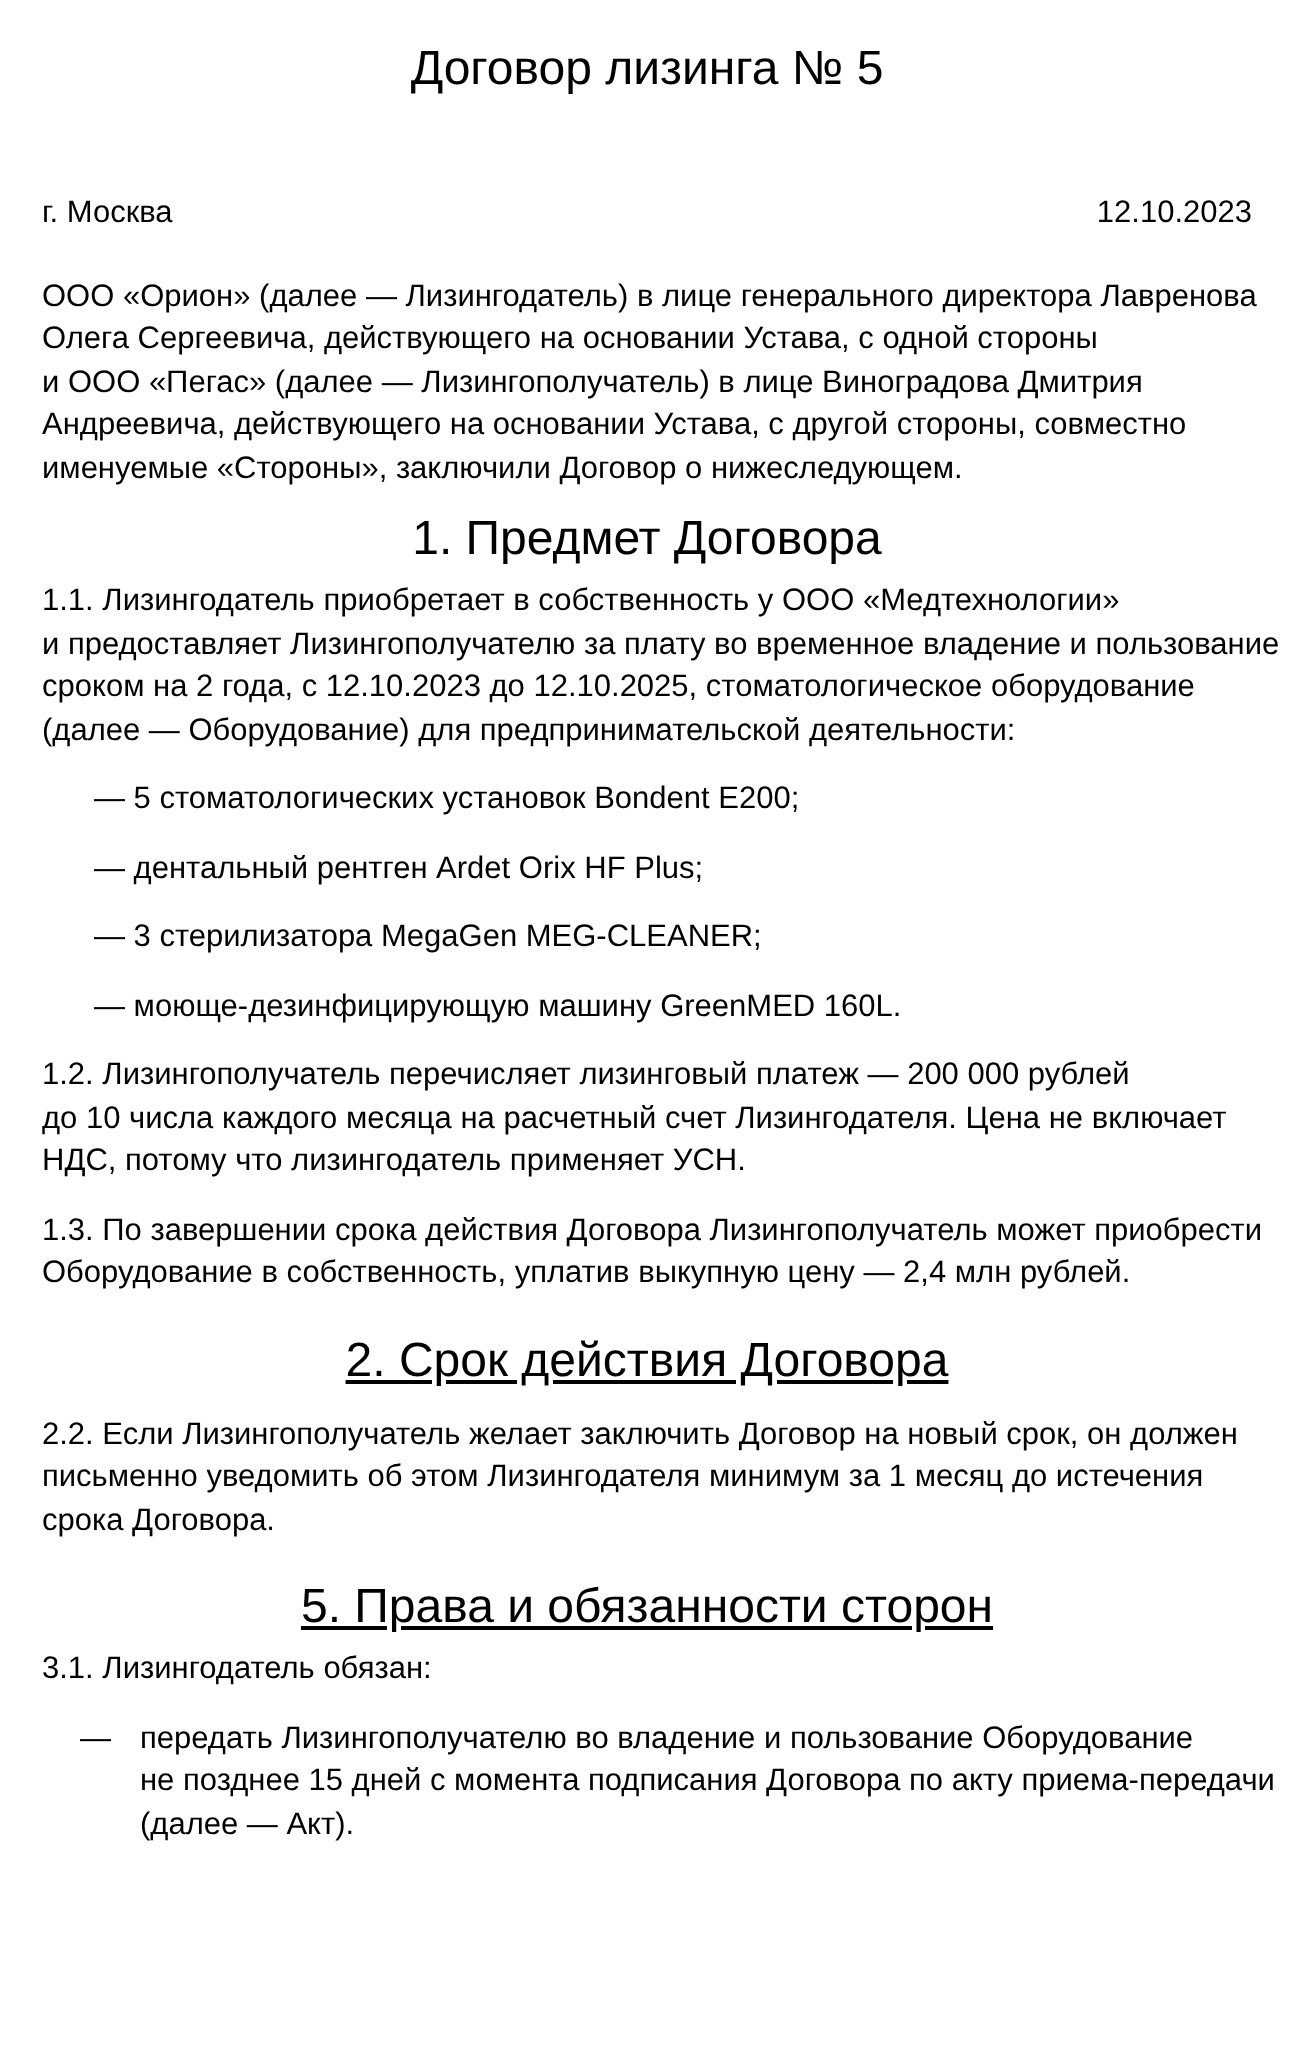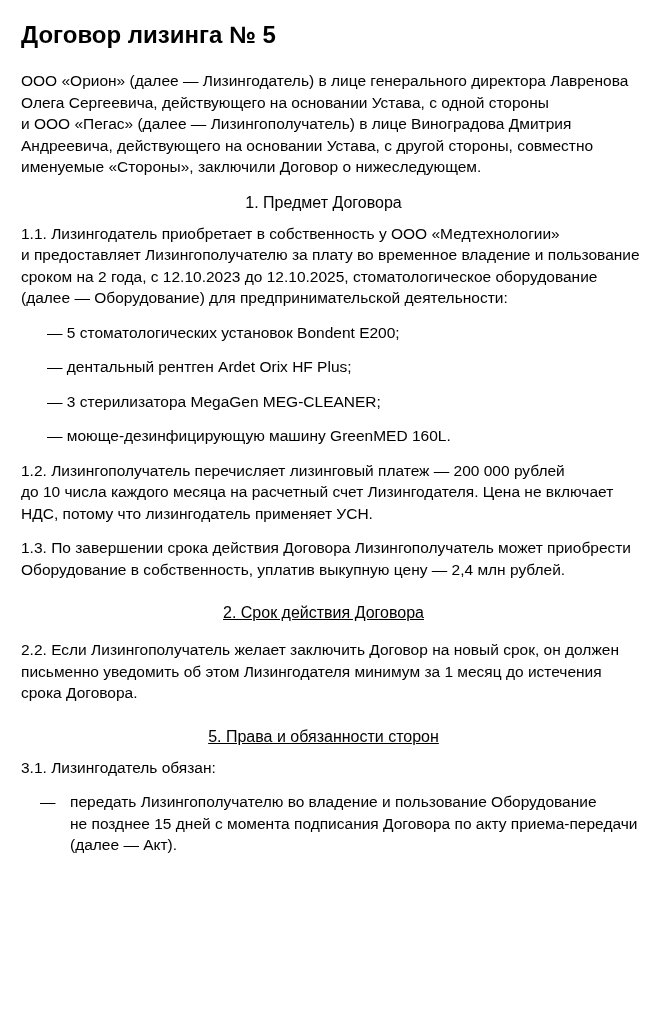--- a/index.html
+++ b/index.html
@@ -17,36 +17,37 @@
   }
   .page {
     padding: 0 21px;
     box-sizing: border-box;
     height: 100%;
     position: relative;
   }
   .doc-title {
     font-size: 24px;
     line-height: 30px;
-    font-weight: 700;
+    font-weight: 400;
+    text-align: center;
     margin: 20px 0 0 0;
   }
   .meta-row {
     display: flex;
     justify-content: space-between;
     align-items: baseline;
     margin-top: 46px;
   }
   .paragraph {
     white-space: pre;        
     margin: 0;
   }
   .preamble { margin-top: 20px; }
   .section-heading {
-    font-size: 16px;
+    font-size: 24px;
     line-height: 26px;
     font-weight: 400;
     text-align: center;
     margin: 12px 0 0 0;
   }
   .section-heading.tight { margin-top: 20px; text-decoration: underline; }
   .clause { margin-top: 13px; }
   .clause.after-heading { margin-top: 7px; }
   .equipment-list { margin: 0; padding: 0; list-style: none; }
   .equipment-item {
@@ -75,20 +76,24 @@
     line-height: 17px;
   }
 </style>
 </head>
 <body>
 
 <div class="page">
 
   <h1 class="doc-title">Договор лизинга № 5</h1>
 
+  <div class="meta-row">
+    <span>г. Москва</span>
+    <span>12.10.2023</span>
+  </div>
 
   <p class="paragraph preamble">ООО «Орион» (далее — Лизингодатель) в лице генерального директора Лавренова
 Олега Сергеевича, действующего на основании Устава, с одной стороны
 и ООО «Пегас» (далее — Лизингополучатель) в лице Виноградова Дмитрия
 Андреевича, действующего на основании Устава, с другой стороны, совместно
 именуемые «Стороны», заключили Договор о нижеследующем.</p>
 
   <section>
     <h2 class="section-heading">1. Предмет Договора</h2>
 

